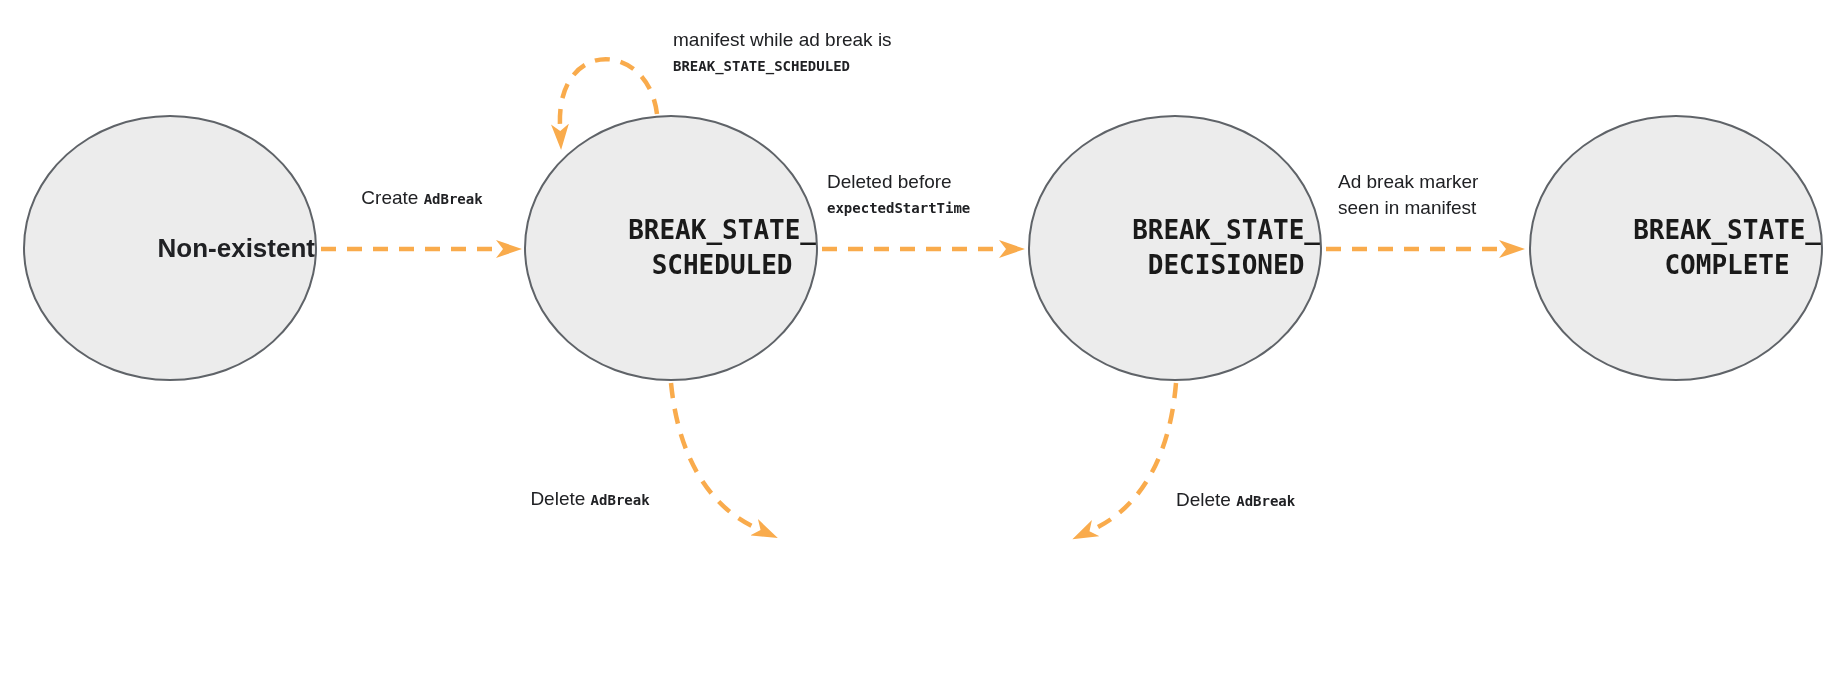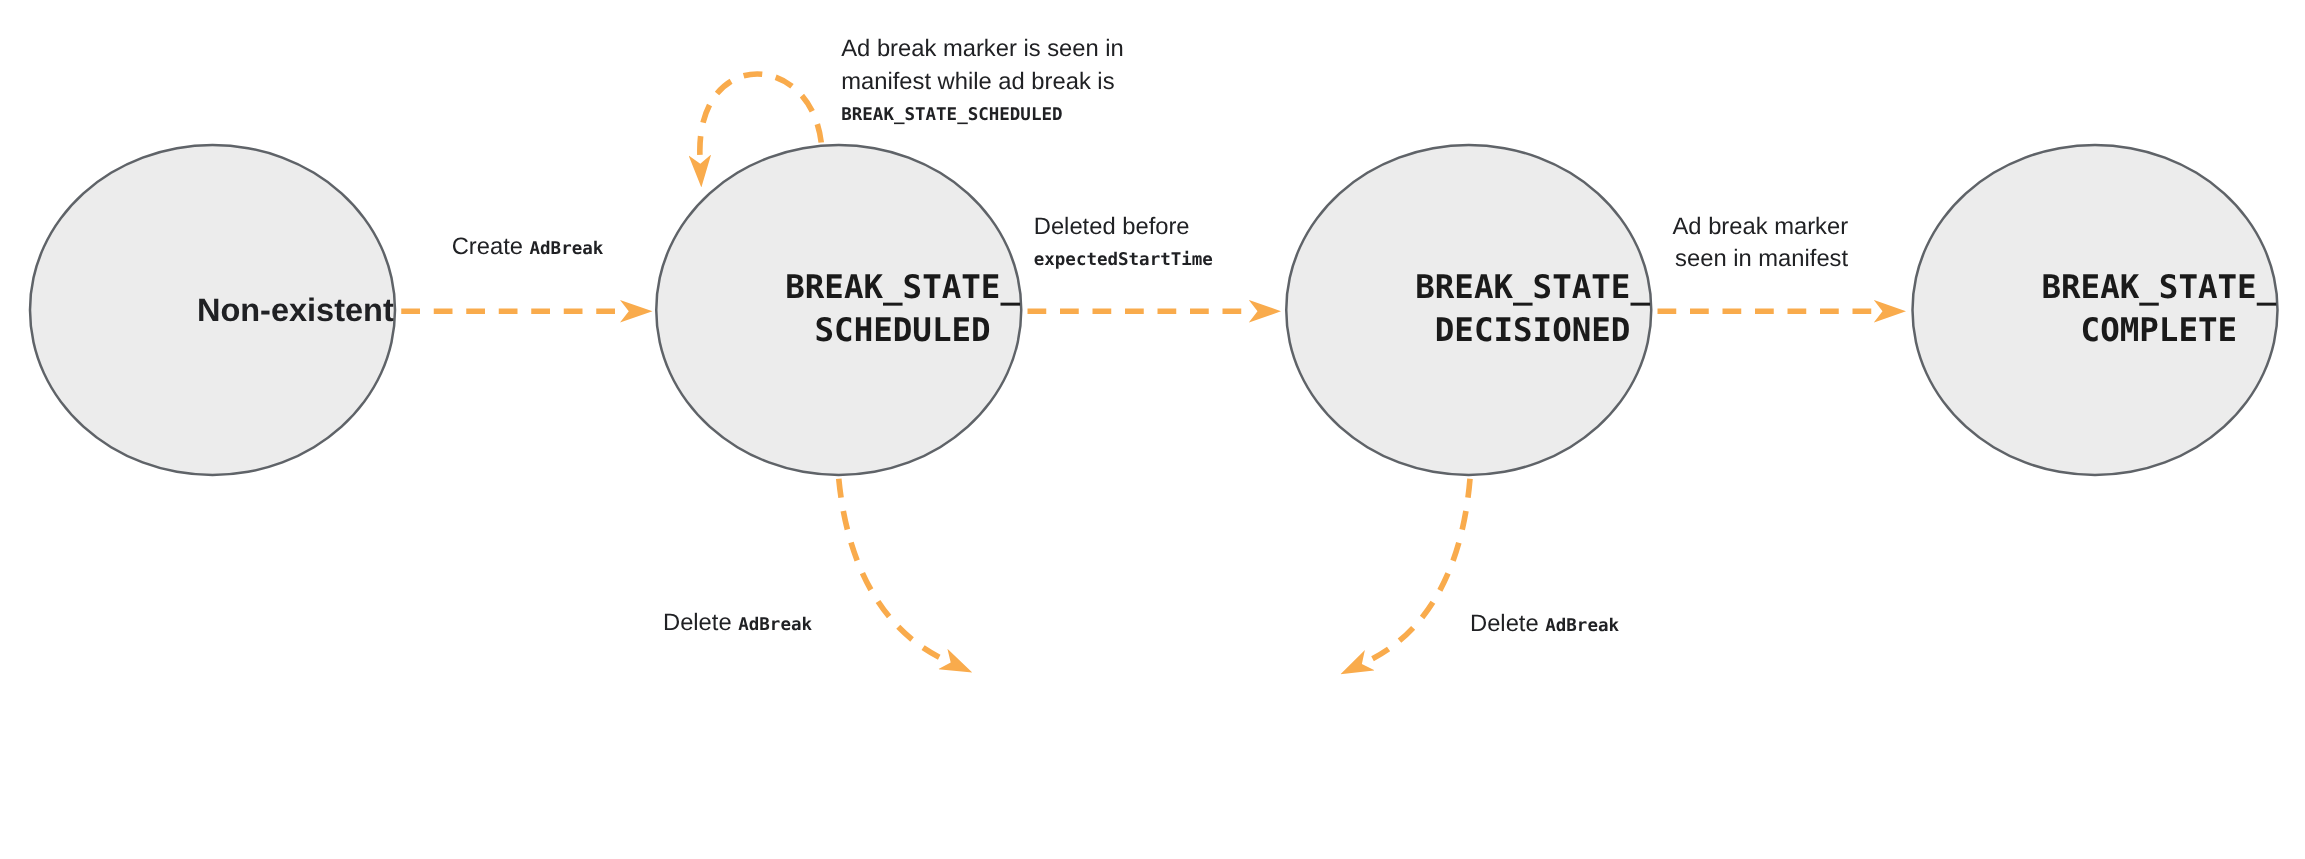--- a/index.html
+++ b/index.html
@@ -102,31 +102,30 @@
     <span class="lbl-code">BREAK_STATE_
 COMPLETE</span>
   </div>
 
 
   <div class="edge-label center" style="left:322px; top:185px; width:200px;">
     <span>Create </span><span class="code">AdBreak</span>
   </div>
 
   <div class="edge-label" style="left:673px; top:27px;">
-    <div>Ad break marker is seen in</div>
     <div>manifest while ad break is</div>
     <div class="code">BREAK_STATE_SCHEDULED</div>
   </div>
 
   <div class="edge-label" style="left:827px; top:169px;">
     <div>Deleted before</div>
     <div class="code">expectedStartTime</div>
   </div>
 
-  <div class="edge-label" style="left:1338px; top:169px;text-align:right;">
+  <div class="edge-label" style="left:1338px; top:169px;">
     <div>Ad break marker</div>
     <div>seen in manifest</div>
   </div>
 
   <div class="edge-label center" style="left:490px; top:486px; width:200px;">
     <span>Delete </span><span class="code">AdBreak</span>
   </div>
 
   <div class="edge-label" style="left:1176px; top:487px;">
     <span>Delete </span><span class="code">AdBreak</span>

